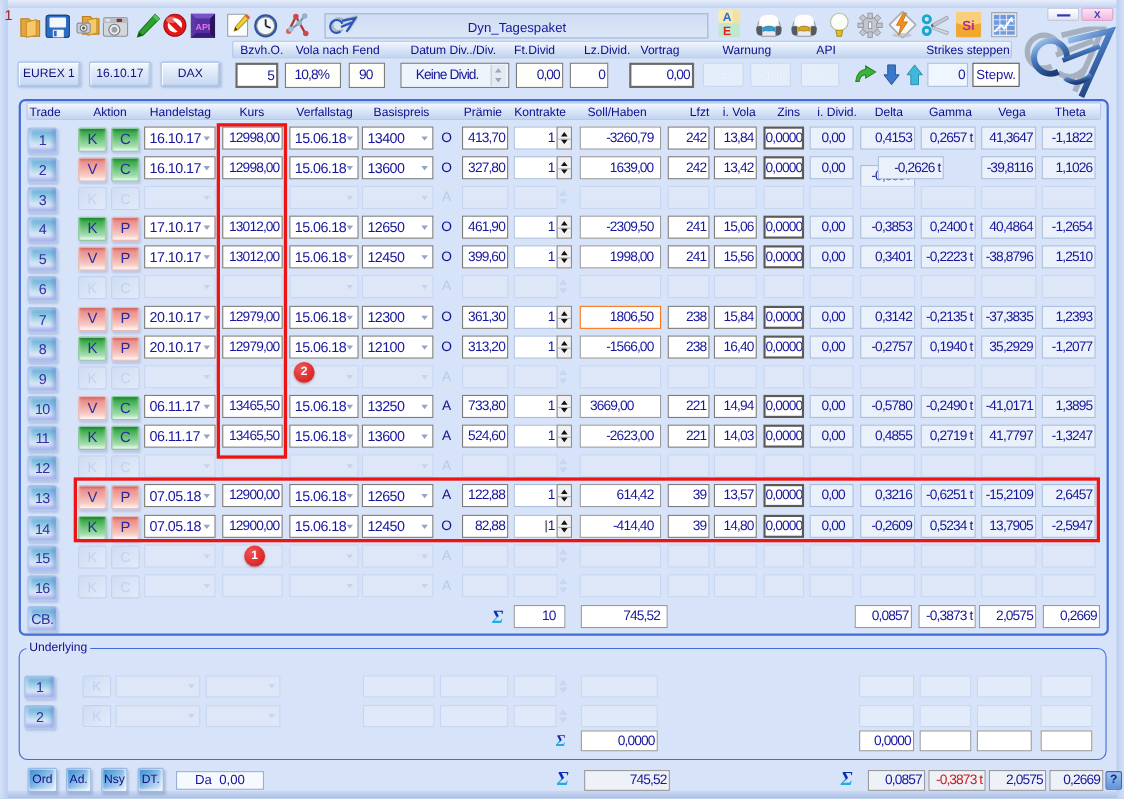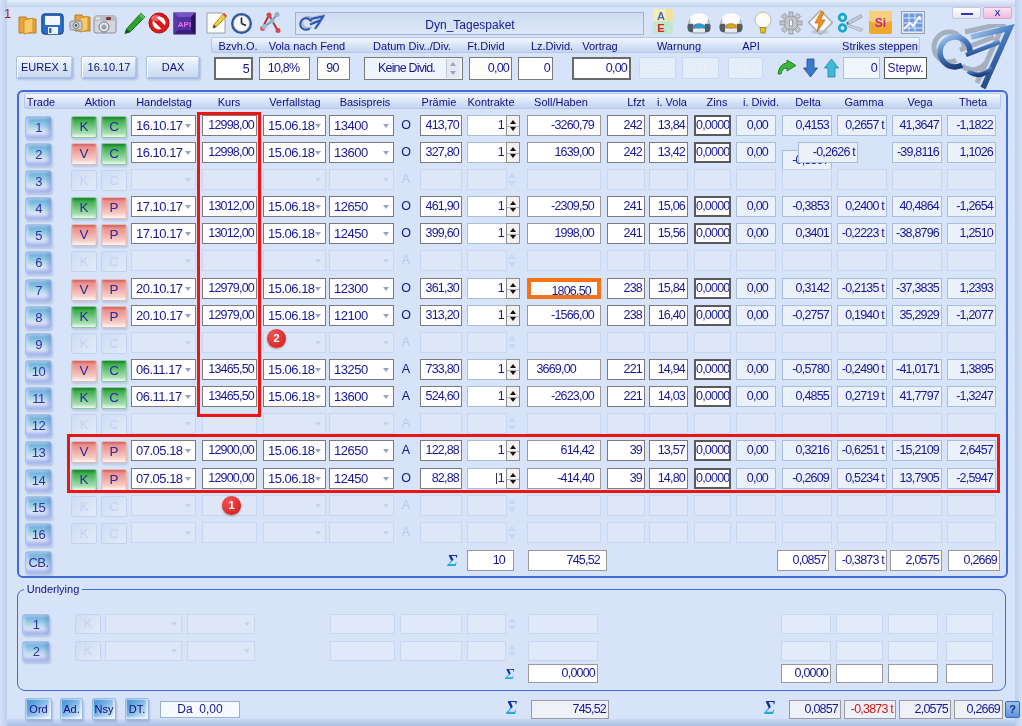--- a/index.html
+++ b/index.html
@@ -460,21 +460,21 @@
 <div class="cb" style="left:263px;top:278px;width:63px">15.06.18<i class="cv"></i></div>
 <div class="cb" style="left:329px;top:278px;width:65px">12300<i class="cv"></i></div>
 <div class="oa" style="left:397px;top:278px">O</div>
 <div class="f" style="left:420px;top:278px;width:42px">361,30</div>
 <div class="f" style="left:467px;top:278px;width:40px;border:1px solid #a9bddd">1</div>
 <div class="spin" style="left:506px;top:278px">
     <i class="u"></i>
     <span class="mid"></span>
     <i class="d"></i>
   </div>
-<div class="f" style="left:527px;top:278px;width:74px;border:4px solid #f97316;padding-right:6px">1806,50</div>
+<div class="f" style="left:527px;top:278px;width:74px;border:1px solid #f97316;padding-right:6px">1806,50</div>
 <div class="f" style="left:607px;top:278px;width:38px">238</div>
 <div class="f" style="left:649px;top:278px;width:39px">15,84</div>
 <div class="zn" style="left:694px;top:278px;width:37px">0,0000</div>
 <div class="lf" style="left:736px;top:278px;width:40px;padding-right:7px">0,00</div>
 <div class="lf" style="left:782px;top:278px;width:50px">0,3142</div>
 <div class="lf" style="left:837px;top:278px;width:50px">-0,2135 t</div>
 <div class="lf" style="left:892px;top:278px;width:50px">-37,3835</div>
 <div class="lf" style="left:947px;top:278px;width:49px">1,2393</div>
 <div class="bbtn" style="left:25px;top:306px">8</div>
 <div class="gbtn" style="left:71px;top:306px">K</div>

